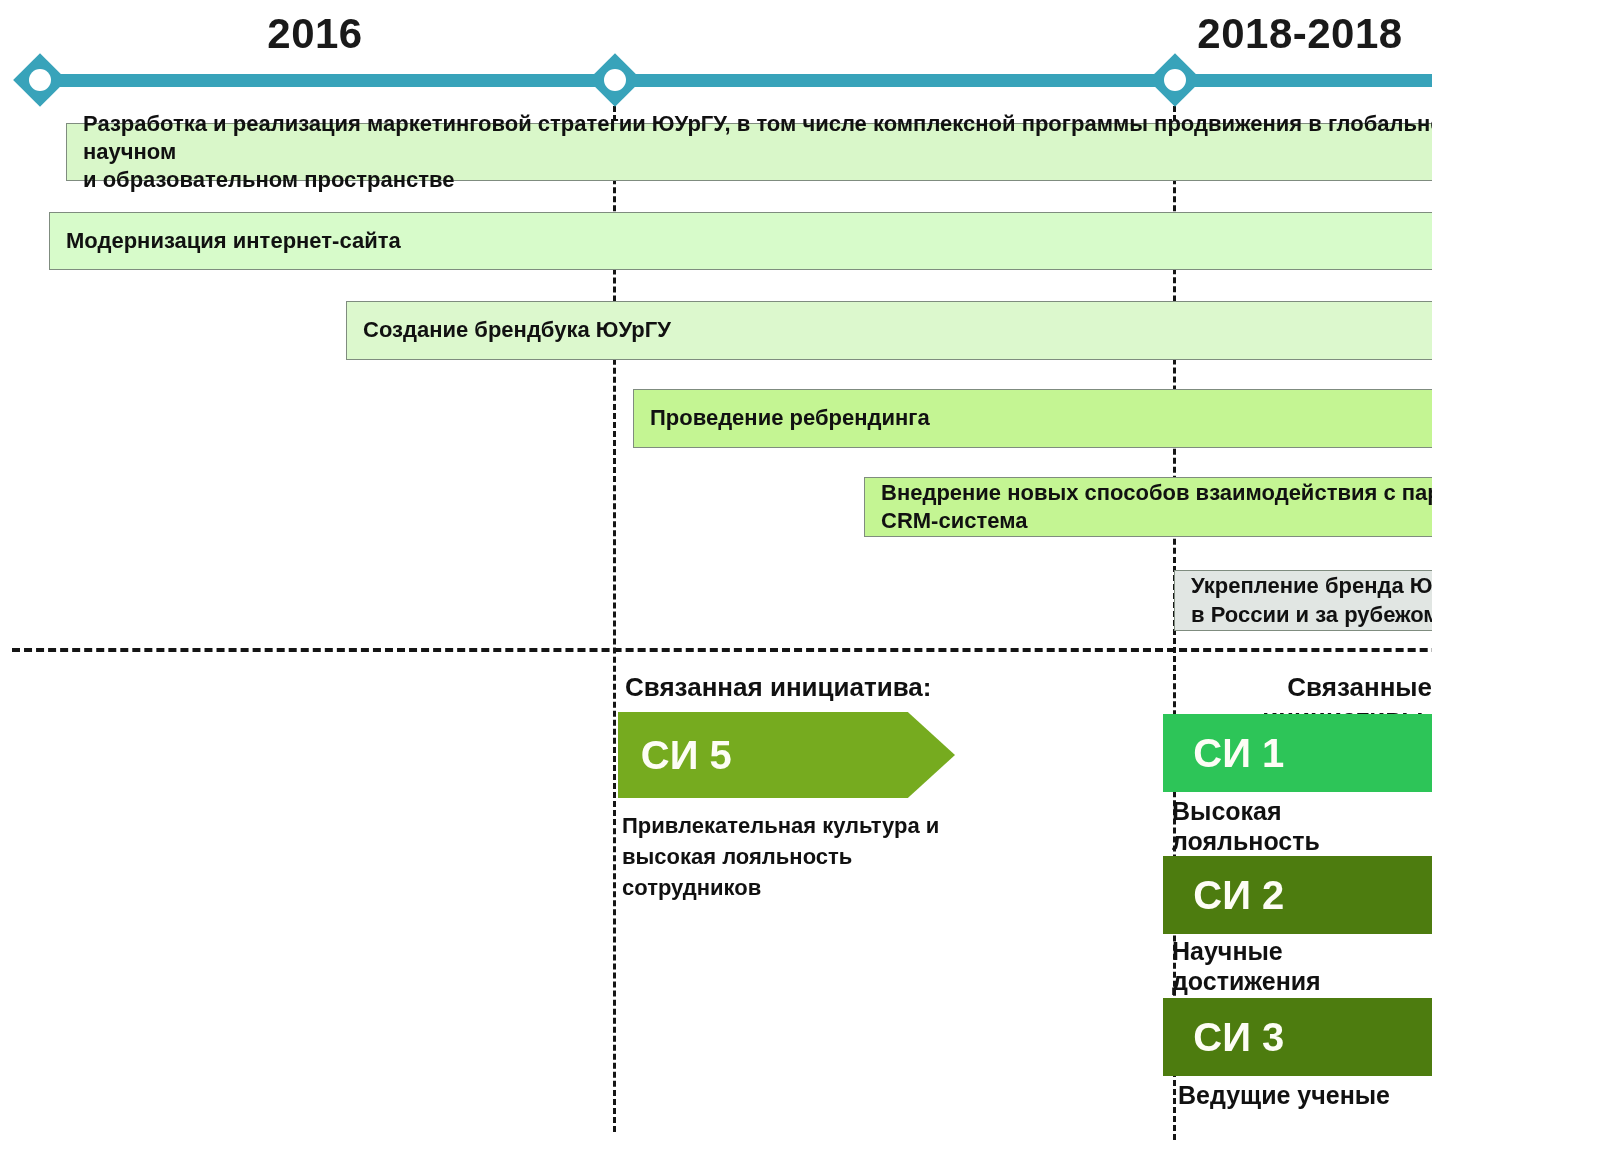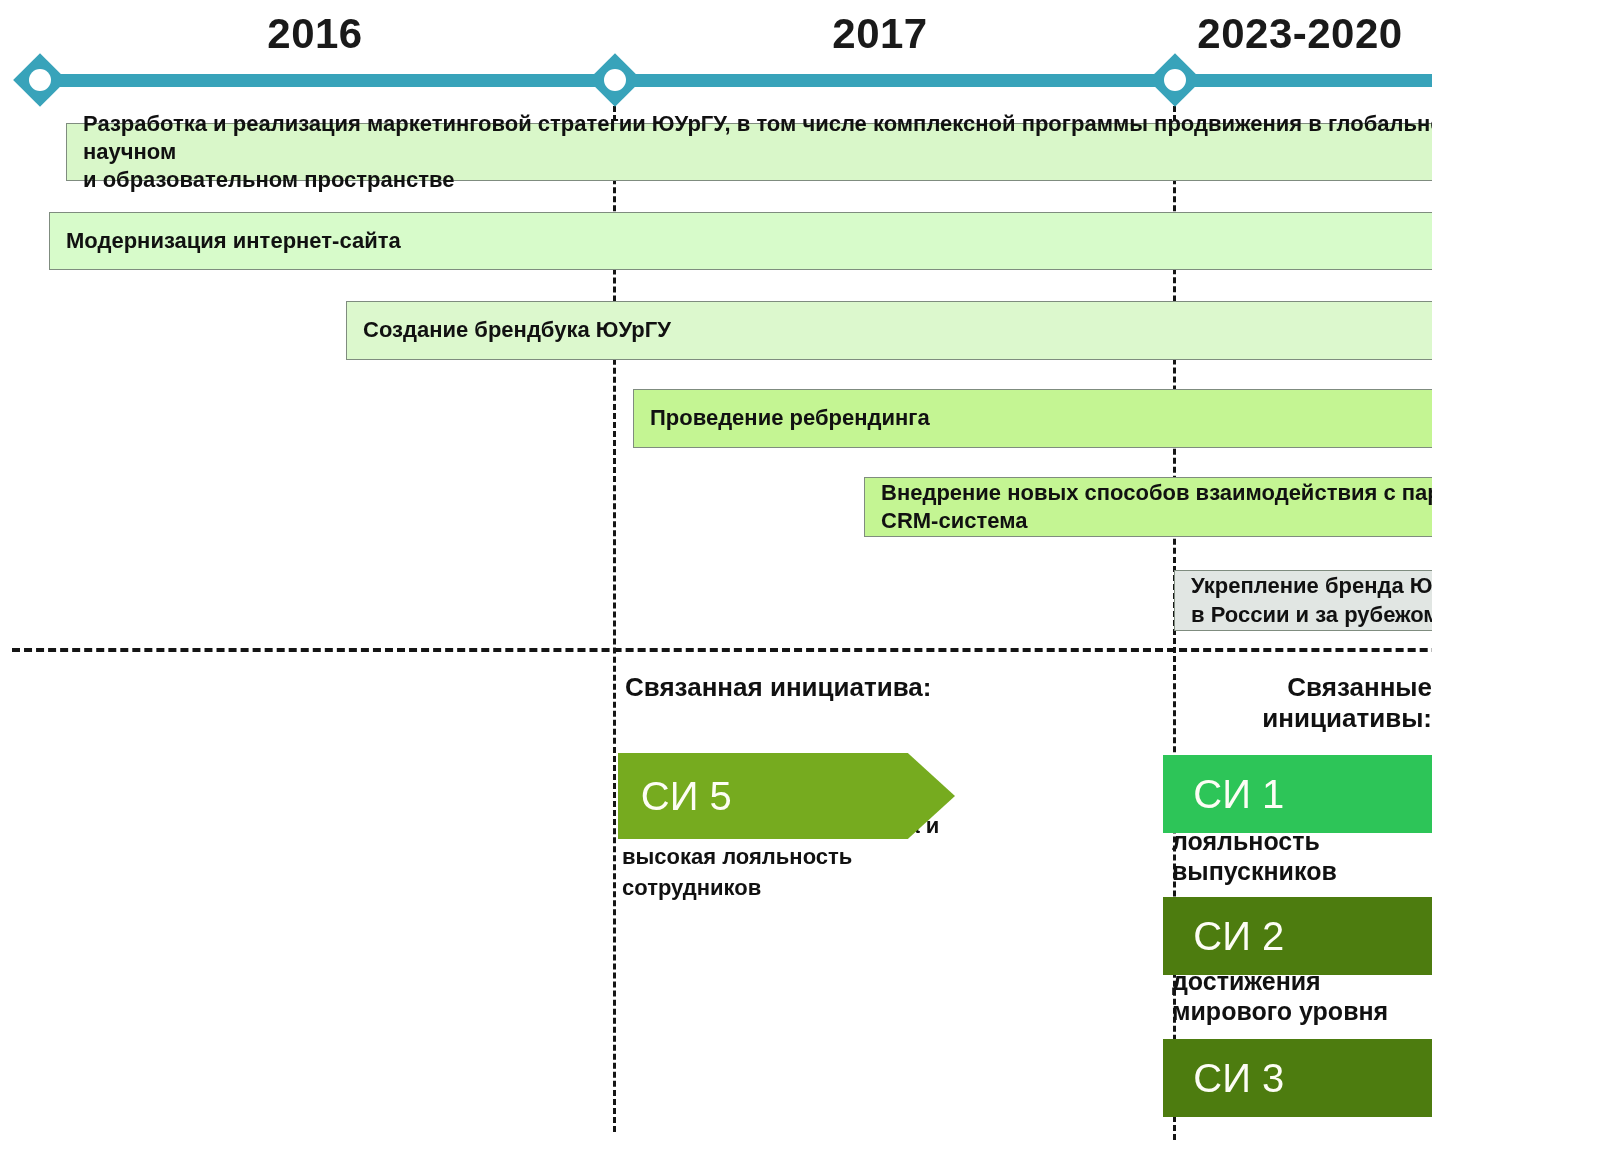--- a/index.html
+++ b/index.html
@@ -40,36 +40,35 @@
   .ms::after{
     content:"";position:absolute;left:50%;top:50%;width:20px;height:20px;margin:-10px 0 0 -10px;
     background:#fff;border-radius:50%;
   }
   
   .section-heading{position:absolute;font-size:26px;font-weight:bold;color:#111;text-align:right;}
   .init-arrow{
     position:absolute;box-sizing:border-box;z-index:2;
     clip-path:polygon(0 0, 86% 0, 100% 50%, 86% 100%, 0 100%);
     display:flex;align-items:center;justify-content:center;padding-right:14%;
-    color:#fdfdf5;font-size:40px;font-weight:normal;margin-top:41px;
+    color:#fdfdf5;font-size:40px;font-weight:bold;
   }
   .desc{
     position:absolute;font-size:22px;font-weight:bold;white-space:pre-line;color:#111;
   }
   .desc-tight{font-size:25px;line-height:1.2;}
   .desc-loose{line-height:1.42;}
 </style>
 </head>
 <body>
 
 <div id="canvas">
 
   <div class="year" style="left:165px;top:10px;width:300px">2016</div>
-  <div class="year" style="left:730px;top:10px;width:300px">2017</div>
-  <div class="year" style="left:1130px;top:10px;width:340px">2023-2020</div>
+  <div class="year" style="left:1130px;top:10px;width:340px">2018-2018</div>
 
   <div class="tl-line" style="left: 52px; top: 74px; width: 1452px; height: 13px; background: rgb(56, 163, 186);"></div>
   <div class="tl-arrowhead" style="left:1495px;top:57px"></div>
   <div class="node" style="left:21px;top:61px"></div>
   <div class="node" style="left:596px;top:61px"></div>
   <div class="node" style="left:1156px;top:61px"></div>
 
   <div class="vline" style="left:613px;top:97px;height:1035px"></div>
   <div class="vline" style="left:1173px;top:97px;height:1043px"></div>
   <div class="hline" style="left:12px;top:648px;width:1536px"></div>

